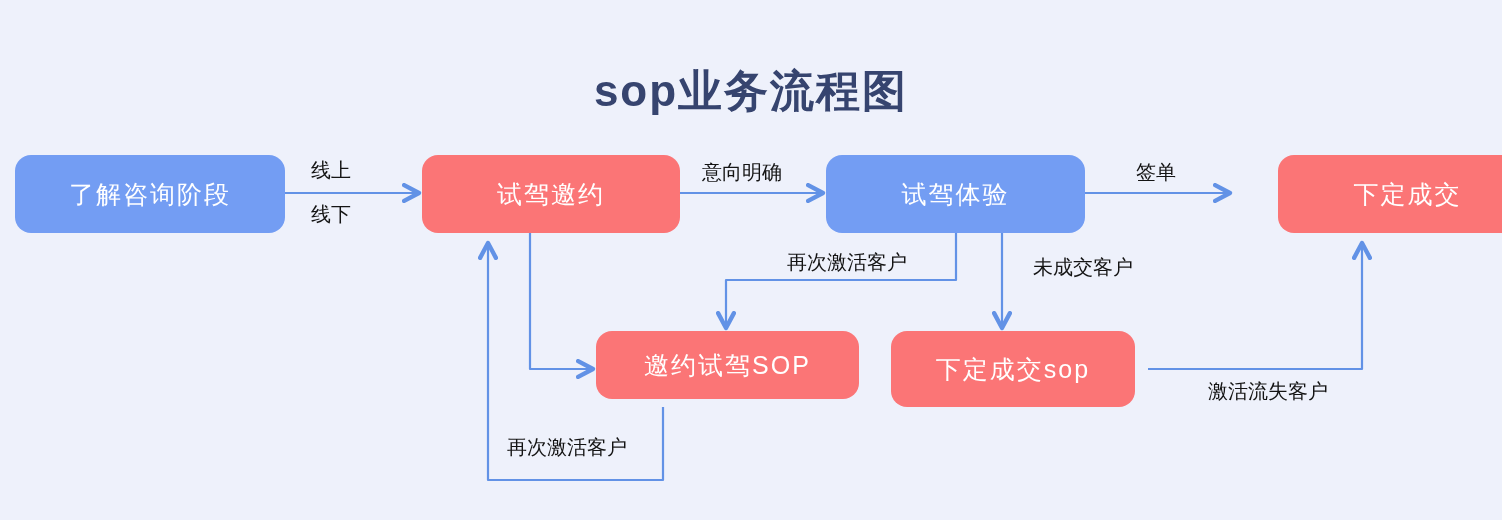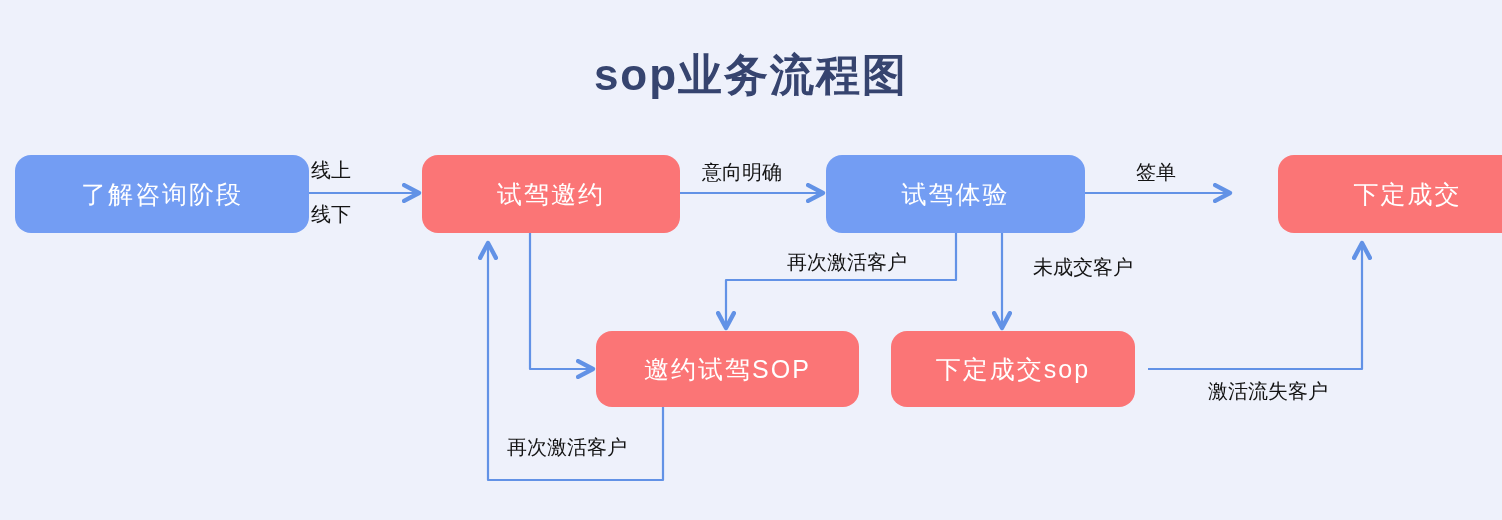--- a/index.html
+++ b/index.html
@@ -19,21 +19,21 @@
   .canvas{
     position:relative;
     width:1502px;
     height:520px;
     background:var(--background);
     overflow:hidden;
   }
   .title{
     position:absolute;
     left:0; right:0; top:46px;
-    margin:0;
+    margin:16px;
     text-align:center;
     font-size:44px;
     font-weight:bold;
     letter-spacing:2px;
     color:var(--title-text);
   }
   .edges-svg{
     position:absolute;
     left:0; top:0;
   }
@@ -58,25 +58,25 @@
   .edge-label{
     position:absolute;
     transform:translate(-50%,-50%);
     font-size:20px;
     color:var(--edge-label-text);
     white-space:nowrap;
     text-align:center;
     line-height:32px;
   }
   
-  .n-consult   {left:15px;   top:155px; width:294px; height:78px;}
+  .n-consult   {left:15px;   top:155px; width:270px; height:78px;}
   .n-invite    {left:422px;  top:155px; width:258px; height:78px;font-family:Liberation Serif, serif;}
   .n-experience{left:826px;  top:155px; width:259px; height:78px;text-align:right;}
   .n-deal      {left:1278px; top:155px; width:259px; height:78px;}
-  .n-invitesop {left:596px;  top:331px; width:263px; height:76px;}
+  .n-invitesop {left:596px;  top:331px; width:263px; height:68px;}
   .n-dealsop   {left:891px;  top:331px; width:244px; height:76px;}
   
   .l-online   {left:331px;  top:170px;}
   .l-offline  {left:331px;  top:214px;}
   .l-intent   {left:742px;  top:172px;}
   .l-sign     {left:1156px; top:172px;}
   .l-noshow   {left:847px;  top:262px;}
   .l-notclosed{left:1083px; top:267px;}
   .l-loop     {left:567px;  top:447px;}
   .l-lost     {left:1268px; top:391px;}

